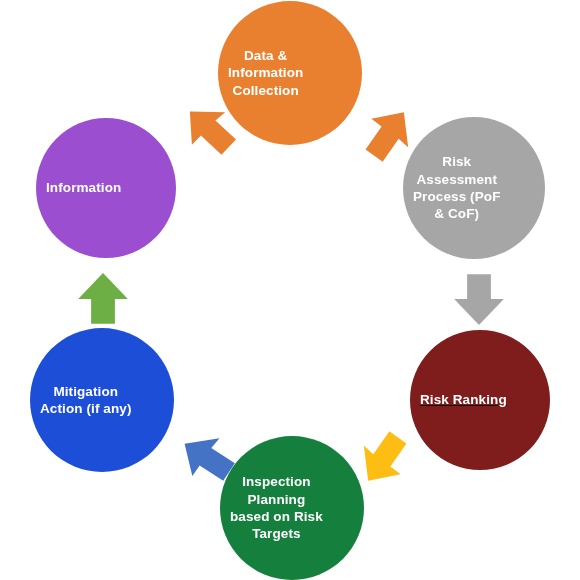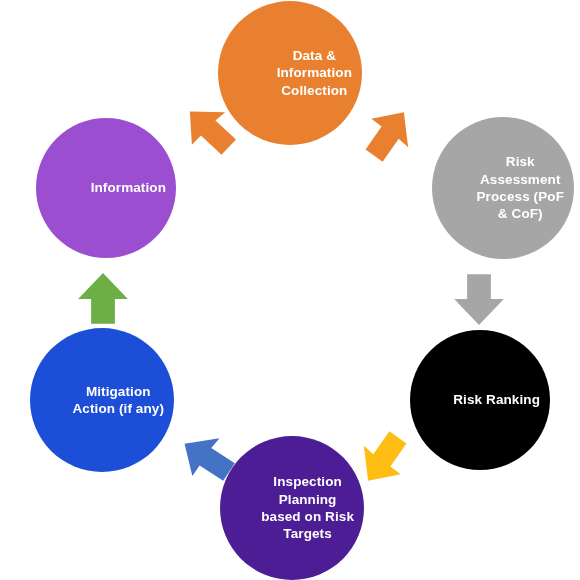--- a/index.html
+++ b/index.html
@@ -15,21 +15,21 @@
     width: 580px;
     height: 580px;
     background: #ffffff;
     overflow: hidden;
   }
   .node {
     position: absolute;
     border-radius: 50%;
     display: flex;
     align-items: center;
-    justify-content: flex-end;
+    justify-content: flex-start;
     box-sizing: border-box;
     text-align: center;
   }
   .node-label {
     color: #ffffff;
     font-weight: bold;
     font-size: 13.5px;
     line-height: 1.28;
     letter-spacing: 0.1px;
     padding: 0 10px;
@@ -48,32 +48,32 @@
 <body>
 
 <div id="diagram-canvas" style="width: 580px; height: 580px; background: rgb(255, 255, 255);">
 
   <div class="node" style="width: 144px; height: 144px; left: 218px; top: 1px; background: rgb(232, 128, 47);">
     <span class="node-label" style="color: rgb(255, 255, 255);">Data &amp;
 Information
 Collection</span>
   </div>
 
-  <div class="node" style="width: 142px; height: 142px; left: 432px; top: 117px; background: rgb(166, 166, 166);">
+  <div class="node" style="width: 142px; height: 142px; left: 403px; top: 117px; background: rgb(166, 166, 166);">
     <span class="node-label" style="color: rgb(255, 255, 255);">Risk
 Assessment
 Process (PoF
 &amp; CoF)</span>
   </div>
 
-  <div class="node" style="width: 140px; height: 140px; left: 410px; top: 330px; background: #000000; text-decoration: underline;">
+  <div class="node" style="width: 140px; height: 140px; left: 410px; top: 330px; background: #7f1d1d; text-decoration: underline;">
     <span class="node-label" style="color: rgb(255, 255, 255);">Risk Ranking</span>
   </div>
 
-  <div class="node" style="width: 144px; height: 144px; left: 220px; top: 436px; background: #4c1d95;">
+  <div class="node" style="width: 144px; height: 144px; left: 220px; top: 436px; background: #15803d;">
     <span class="node-label" style="color: rgb(255, 255, 255);">Inspection
 Planning
 based on Risk
 Targets</span>
   </div>
 
   <div class="node" style="width: 144px; height: 144px; left: 30px; top: 328px; background: #1d4ed8;">
     <span class="node-label" style="color: rgb(255, 255, 255);">Mitigation
 Action (if any)</span>
   </div>

